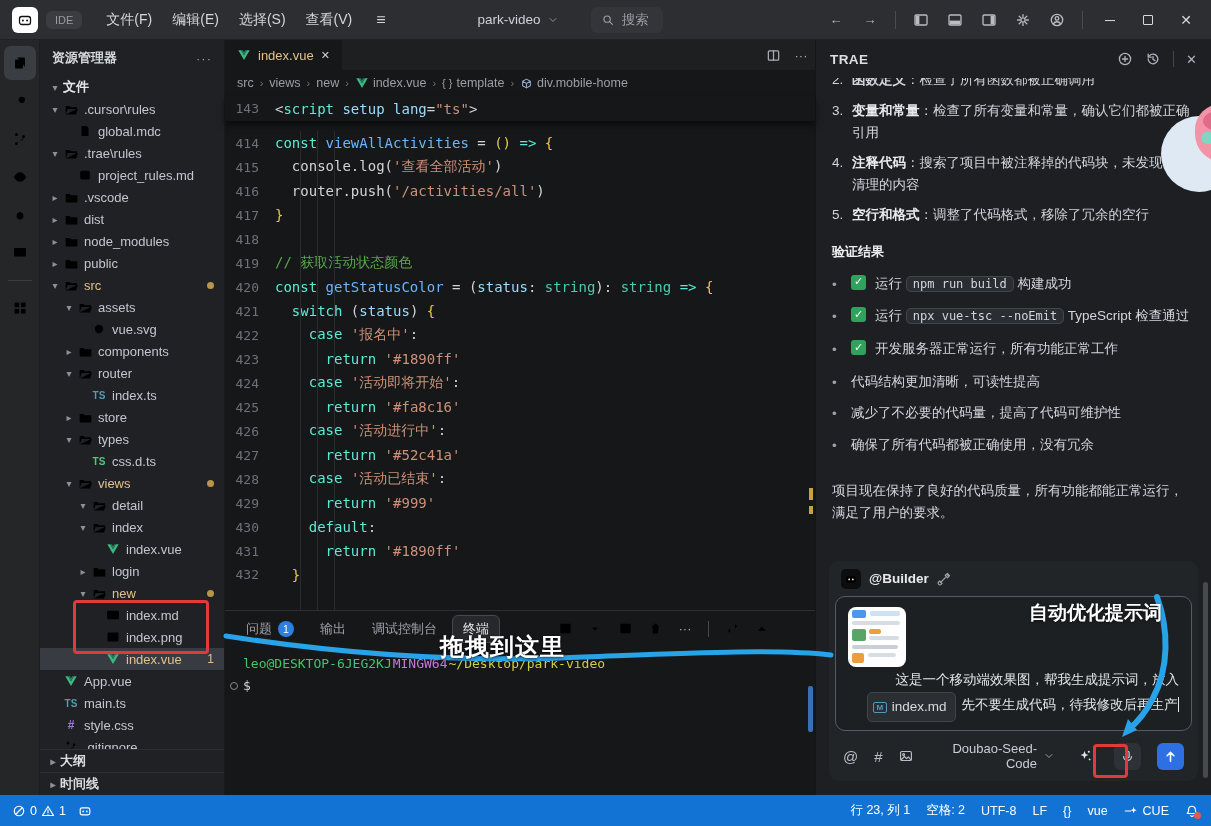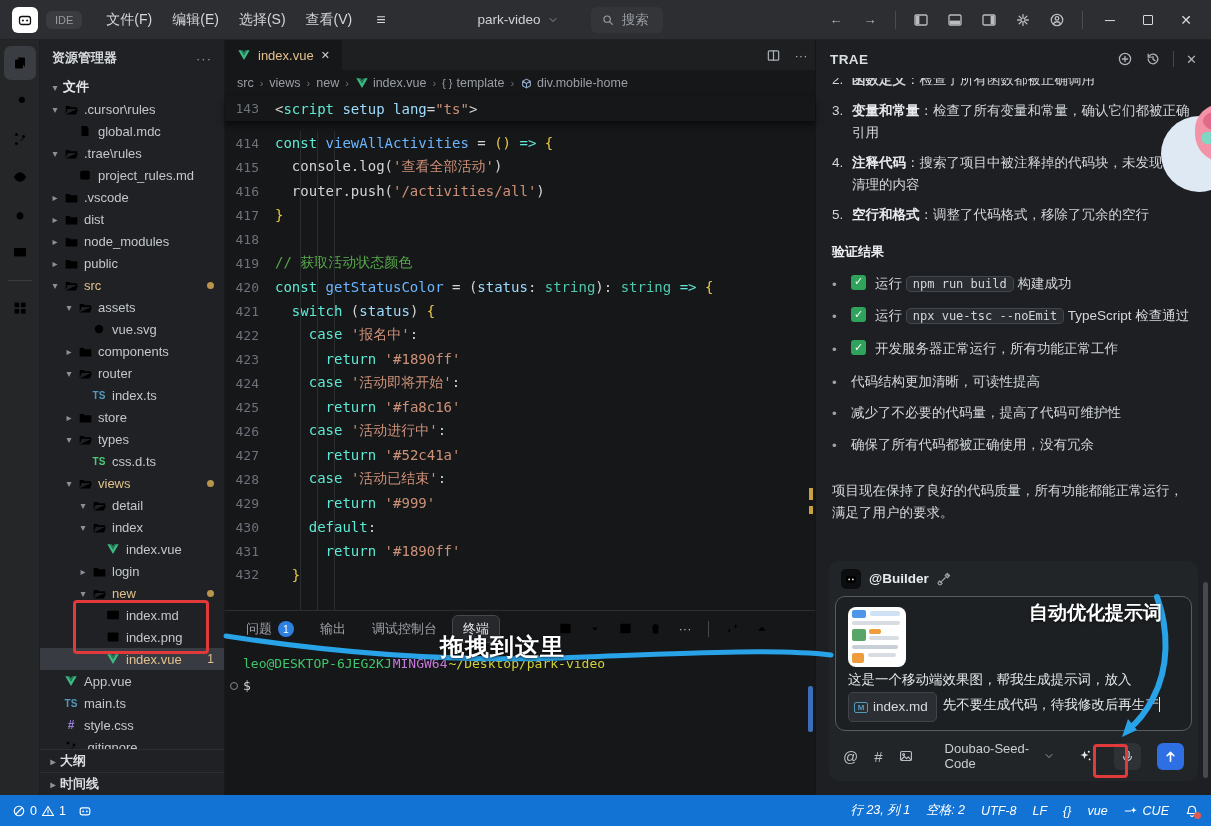--- a/index.html
+++ b/index.html
@@ -105,21 +105,21 @@
   .num-item b{color:#e8eaed;}
   .chat-h{font-size:13px;font-weight:700;color:#eceef0;margin:16px 0 4px;}
   .chk-row{display:flex;align-items:flex-start;gap:9px;margin:10px 0;}
   .bul{color:#9da1a7;width:10px;flex:none;padding-top:1px;}
   .chkbox{width:15px;height:15px;background:#2fa25b;border-radius:3px;color:#fff;font-size:11px;display:flex;align-items:center;justify-content:center;flex:none;margin-top:2px;}
   .codechip{font-family:"DejaVu Sans Mono",monospace;font-size:12px;background:#2a2e33;border:1px solid #42474e;border-radius:5px;padding:0 6px;color:#d2d6db;white-space:nowrap;}
   .bullet-row{display:flex;gap:9px;margin:9px 0;}
   .chat-p{margin:24px 0 10px;}
 
   
-  #inputcard{margin:6px 13px 14px;background:#222528;border-radius:10px;padding:5px 6px 6px;}
+  #inputcard{margin:6px 13px 14px;background:#222528;border-radius:10px;padding:5px 6px 6px;text-align:right;}
   #builder-row{display:flex;align-items:center;gap:8px;padding:3px 6px 7px;}
   #builder-chip{width:20px;height:20px;background:#0c0d0e;border-radius:5px;display:flex;align-items:center;justify-content:center;color:#fff;}
   #builder-name{color:#e8eaec;font-weight:700;font-size:13.5px;}
   #builder-tools{color:#9aa0a6;display:flex;}
   #inputbox{border:1.5px solid #575c64;border-radius:10px;background:#1d2023;padding:10px 12px 8px;min-height:128px;position:relative;}
   #thumb{width:58px;height:60px;background:#fff;border-radius:8px;position:relative;overflow:hidden;}
   #input-text{color:#e4e6e9;font-size:13.5px;line-height:1.9;}
   .mention-chip{display:inline-flex;align-items:center;gap:5px;background:#2b2e33;border:1px solid #41454b;border-radius:5px;padding:1px 8px 1px 5px;margin-right:6px;color:#d7dade;}
   .mdmini{width:14px;height:11px;border:1px solid #519aba;border-radius:2px;color:#519aba;font-size:8px;display:flex;align-items:center;justify-content:center;font-weight:700;}
   #caret{display:inline-block;width:1.5px;height:15px;background:#e8eaec;vertical-align:-2px;}
@@ -131,21 +131,21 @@
   .sq-btn{width:27px;height:27px;border-radius:6px;display:flex;align-items:center;justify-content:center;}
   #wand-btn{color:#e7eaee;}
   #mic-btn{background:#2e3136;color:#c9cdd2;}
   #send-btn{background:#2f6fe4;color:#fff;}
   #rp-scrollthumb{position:absolute;right:3px;top:542px;width:5px;height:196px;background:#46494e;border-radius:3px;}
 
   
   #statusbar{height:31px;background:#1273d5;display:flex;align-items:center;color:#fff;font-size:12.5px;padding:0 12px;}
   .st-item{display:flex;align-items:center;gap:4px;margin-right:12px;}
   #st-sp{flex:1;}
-  .st-r{display:flex;align-items:center;gap:5px;margin-left:16px;font-style:italic;}
+  .st-r{display:flex;align-items:center;gap:5px;margin-left:16px;}
   #bell-wrap{position:relative;display:flex;}
   #bell-dot{position:absolute;right:-2px;bottom:-1px;width:7px;height:7px;border-radius:50%;background:#e05b4f;}
 
   
   #mascot{position:absolute;left:1155px;top:108px;width:120px;height:86px;z-index:30;pointer-events:none;}
   #mascot .circ{position:absolute;left:6px;top:8px;width:76px;height:76px;border-radius:50%;background:#dfe9f4;}
   #mascot .pink{position:absolute;left:40px;top:-4px;width:58px;height:58px;border-radius:46% 54% 50% 50%;background:#f293a8;}
   #mascot .pink2{position:absolute;left:48px;top:2px;width:40px;height:22px;border-radius:50%;background:#e06a87;}
   #mascot .pink3{position:absolute;left:46px;top:24px;width:46px;height:12px;border-radius:6px;background:#7fd6c2;}
 

